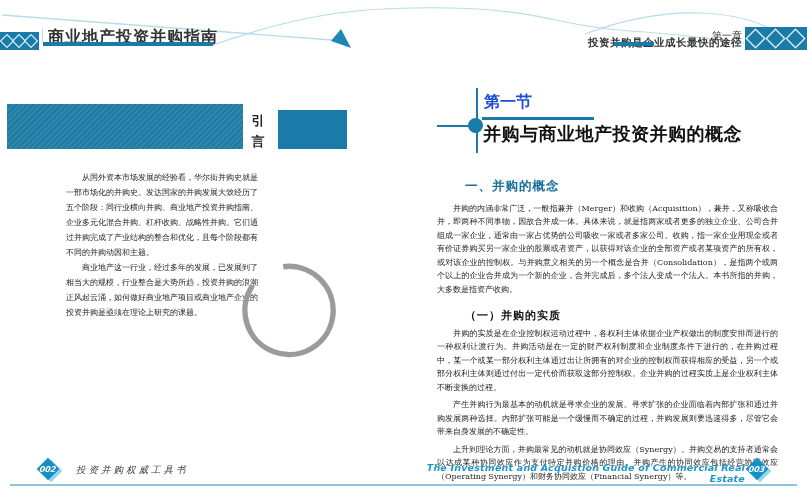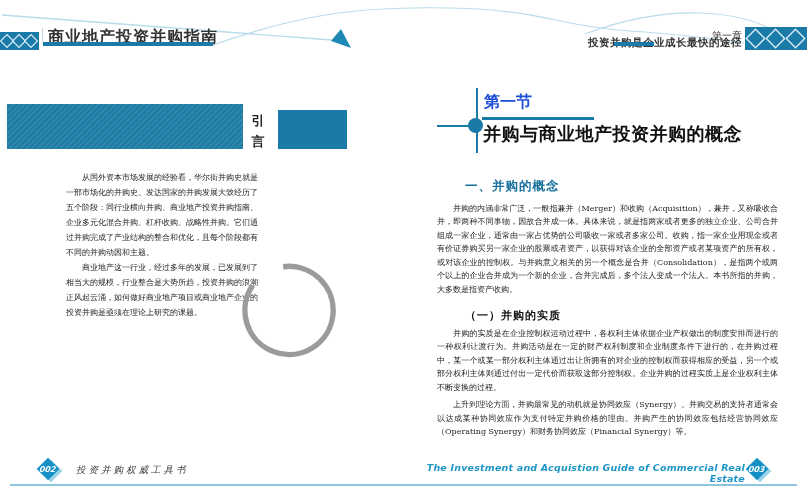--- a/index.html
+++ b/index.html
@@ -117,20 +117,21 @@
   <div class="sec-dot"></div>
   <div class="sec-kicker">第一节</div>
   <div class="sec-kicker-underline"></div>
   <div class="sec-title">并购与商业地产投资并购的概念</div>
 
   <div class="right-body">
     <div class="h-blue">一、并购的概念</div>
     <p>并购的内涵非常广泛，一般指兼并（Merger）和收购（Acquisition），兼并，又称吸收合并，即两种不同事物，因故合并成一体。具体来说，就是指两家或者更多的独立企业、公司合并组成一家企业，通常由一家占优势的公司吸收一家或者多家公司。收购，指一家企业用现金或者有价证券购买另一家企业的股票或者资产，以获得对该企业的全部资产或者某项资产的所有权，或对该企业的控制权。与并购意义相关的另一个概念是合并（Consolidation），是指两个或两个以上的企业合并成为一个新的企业，合并完成后，多个法人变成一个法人。本书所指的并购，大多数是指资产收购。</p>
     <div class="h-sub">（一）并购的实质</div>
     <p>并购的实质是在企业控制权运动过程中，各权利主体依据企业产权做出的制度安排而进行的一种权利让渡行为。并购活动是在一定的财产权利制度和企业制度条件下进行的，在并购过程中，某一个或某一部分权利主体通过出让所拥有的对企业的控制权而获得相应的受益，另一个或部分权利主体则通过付出一定代价而获取这部分控制权。企业并购的过程实质上是企业权利主体不断变换的过程。</p>
+    <p>产生并购行为最基本的动机就是寻求企业的发展。寻求扩张的企业面临着内部扩张和通过并购发展两种选择。内部扩张可能是一个缓慢而不确定的过程，并购发展则要迅速得多，尽管它会带来自身发展的不确定性。</p>
     <p>上升到理论方面，并购最常见的动机就是协同效应（Synergy）。并购交易的支持者通常会以达成某种协同效应作为支付特定并购价格的理由。并购产生的协同效应包括经营协同效应（Operating Synergy）和财务协同效应（Financial Synergy）等。</p>
   </div>
 
   <div class="footer-rule"></div>
 
   <div id="pgnum-left" class="pgnum-diamond">
     <div class="back"></div>
     <div class="front">
         <span>002</span>
       </div>

